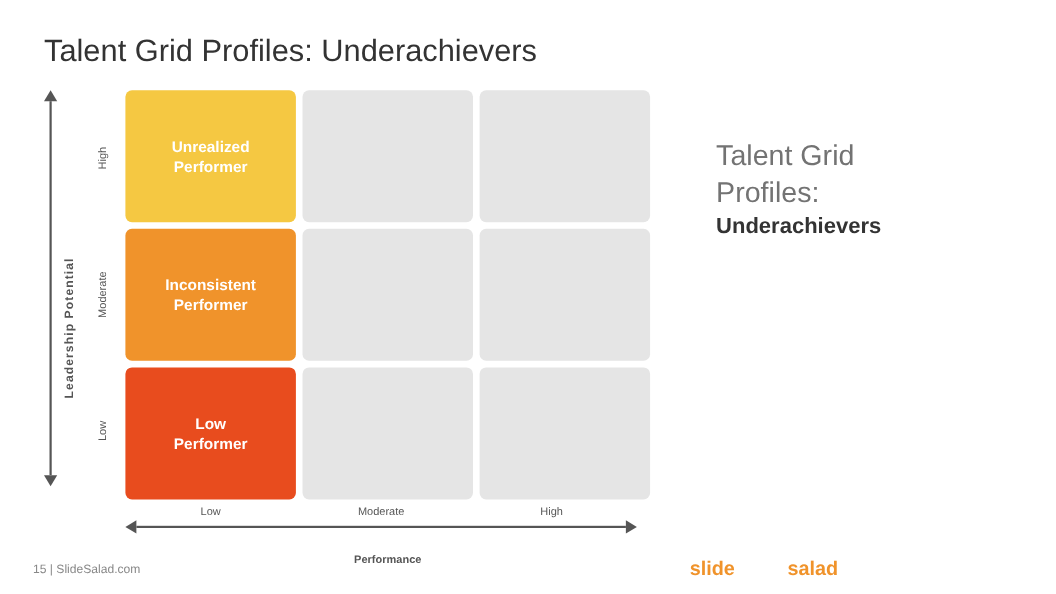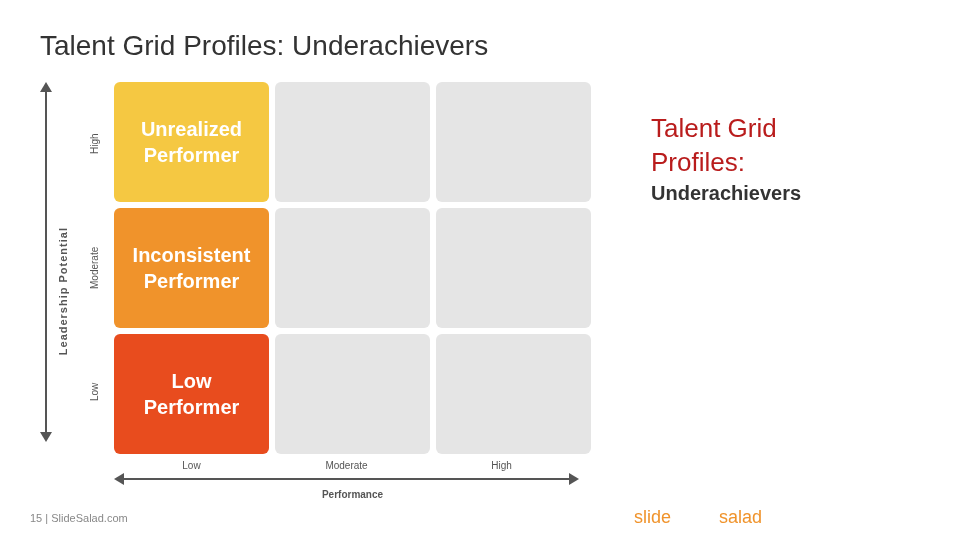--- a/index.html
+++ b/index.html
@@ -113,21 +113,21 @@
 
     .cell-orange {
       background: #f0932b;
     }
 
     .cell-red {
       background: #e84c1e;
     }
 
     .cell-label {
-      font-size: 20px;
+      font-size: 14px;
       font-weight: 700;
       color: #ffffff;
       line-height: 1.3;
     }
 
     
     .x-axis-area {
       display: flex;
       flex-direction: column;
       margin-top: 4px;
@@ -160,21 +160,21 @@
       background: #555;
       flex: 1;
       position: relative;
     }
 
     .x-axis-arrow-label {
       text-align: center;
       font-size: 10px;
       color: #555;
       font-weight: 600;
-      margin-top: 4px;
+      margin-top: 19px;
       margin-left: 40px;
     }
 
     
     .arrow-container {
       display: flex;
       flex-direction: column;
       align-items: center;
       height: 360px;
       justify-content: space-between;
@@ -224,23 +224,24 @@
       flex: 1;
       display: flex;
       flex-direction: column;
       justify-content: center;
       padding-left: 40px;
       padding-top: 30px;
     }
 
     .right-title-normal {
       font-size: 26px;
-      color: #b91c1c;
+      color: #737373;
       font-weight: 400;
       line-height: 1.3;
+      margin-top: 13px;
     }
 
     .right-title-bold {
       font-size: 20px;
       color: #333;
       font-weight: 700;
       line-height: 1.3;
     }
 
     
@@ -262,21 +263,21 @@
     }
 
     .footer-logo {
       font-size: 18px;
       color: #f0932b;
       font-weight: 300;
       letter-spacing: 0;
     }
 
     .footer-logo span {
-      font-weight: 400;
+      font-weight: 700;
     }
 
     .y-axis-wrapper {
       display: flex;
       align-items: stretch;
     }
   </style>
 </head>
 <body>
 

